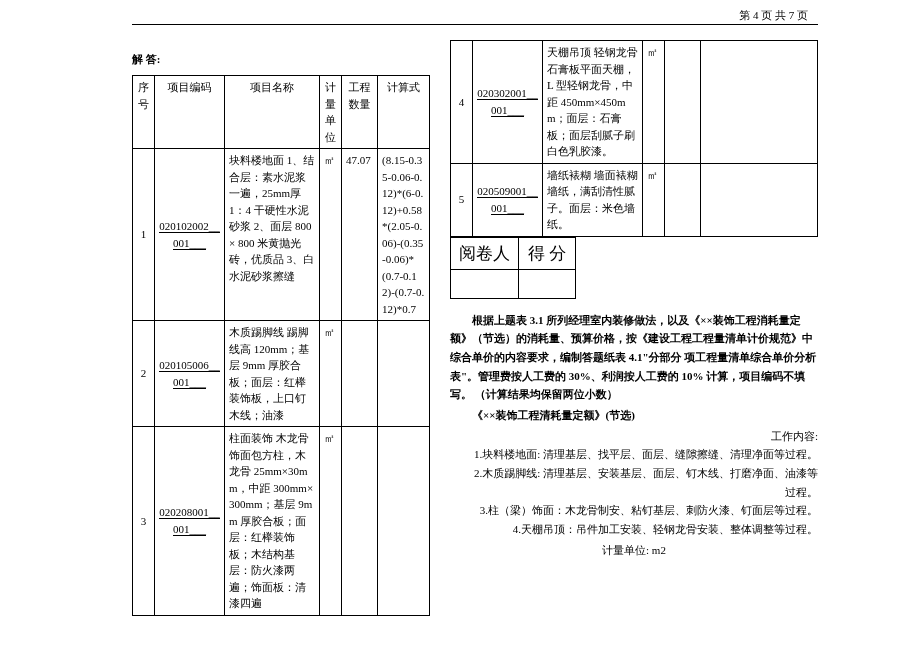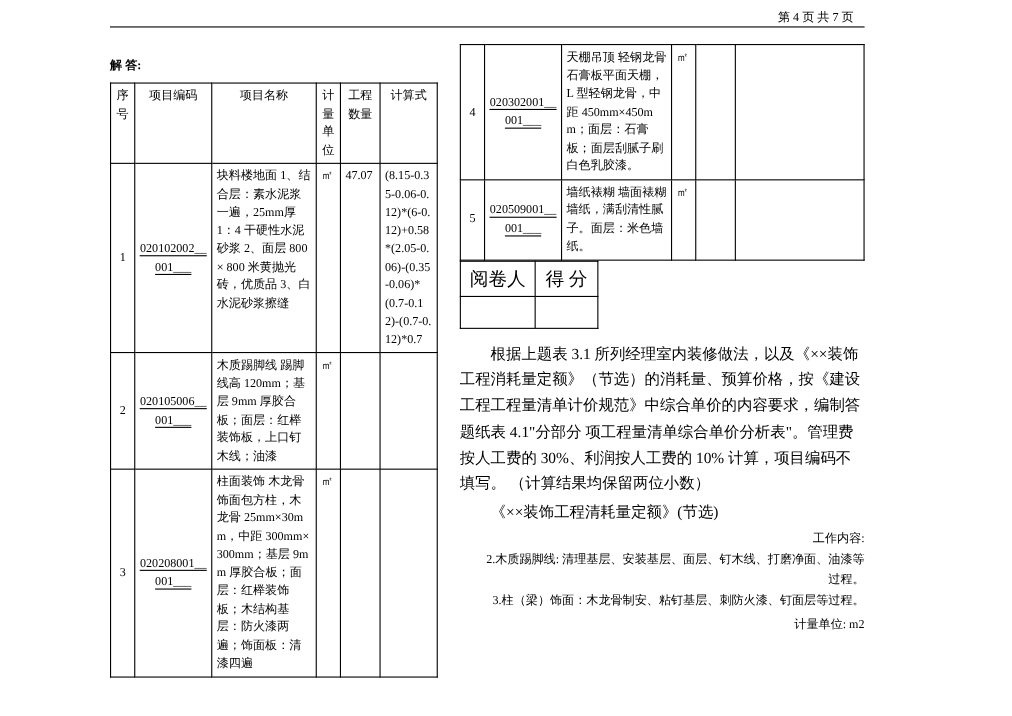--- a/index.html
+++ b/index.html
@@ -8,20 +8,21 @@
     font-family: "SimSun", serif;
     font-size: 11px;
     background: #fff;
     color: #000;
   }
   .page {
     width: 816px;
     height: 651px;
     position: relative;
     display: flex;
+    margin-left: 32px;
   }
   .top-rule {
     position: absolute;
     top: 24px;
     left: 100px;
     right: 30px;
     border-top: 1px solid #000;
   }
   .page-num {
     position: absolute;
@@ -82,33 +83,34 @@
   }
   table.score td, table.score th {
     border: 1px solid #000;
     font-size: 17px;
     font-weight: normal;
     padding: 4px 8px;
     text-align: center;
     min-width: 40px;
   }
   .para {
-    font-size: 14px;
+    font-size: 11px;
     line-height: 1.7;
     text-indent: 2em;
     margin: 0 0 2px 0;
+    font-weight: bold;
   }
   .work-list {
     font-size: 11px;
     line-height: 1.7;
     margin-left: 2em;
     text-align: right;
   }
   .unit-line {
-    text-align: right;
+    text-align: center;
     font-size: 11px;
     margin-top: 4px;
   }
   .vcenter { vertical-align: middle !important; text-align: center; }
 </style>
 </head>
 <body>
 
 <div class="page">
   <div class="top-rule"></div>
@@ -215,19 +217,21 @@
         <td>&nbsp;</td>
       </tr>
     </tbody>
       </table>
 
     <p class="para">根据上题表 3.1 所列经理室内装修做法，以及《××装饰工程消耗量定额》（节选）的消耗量、预算价格，按《建设工程工程量清单计价规范》中综合单价的内容要求，编制答题纸表 4.1"分部分  项工程量清单综合单价分析表"。管理费按人工费的 30%、利润按人工费的 10% 计算，项目编码不填写。    （计算结果均保留两位小数）</p>
     <p class="para">《××装饰工程清耗量定额》(节选)</p>
 
     <div class="work-list">
       <div>工作内容:</div>
+      <div>1.块料楼地面: 清理基层、找平层、面层、缝隙擦缝、清理净面等过程。</div>
       <div>2.木质踢脚线: 清理基层、安装基层、面层、钉木线、打磨净面、油漆等过程。</div>
       <div>3.柱（梁）饰面：木龙骨制安、粘钉基层、刺防火漆、钉面层等过程。</div>
+      <div>4.天棚吊顶：吊件加工安装、轻钢龙骨安装、整体调整等过程。</div>
     </div>
 
     <div class="unit-line">计量单位: m2</div>
   </div>
 </div>
 
 </body></html>

